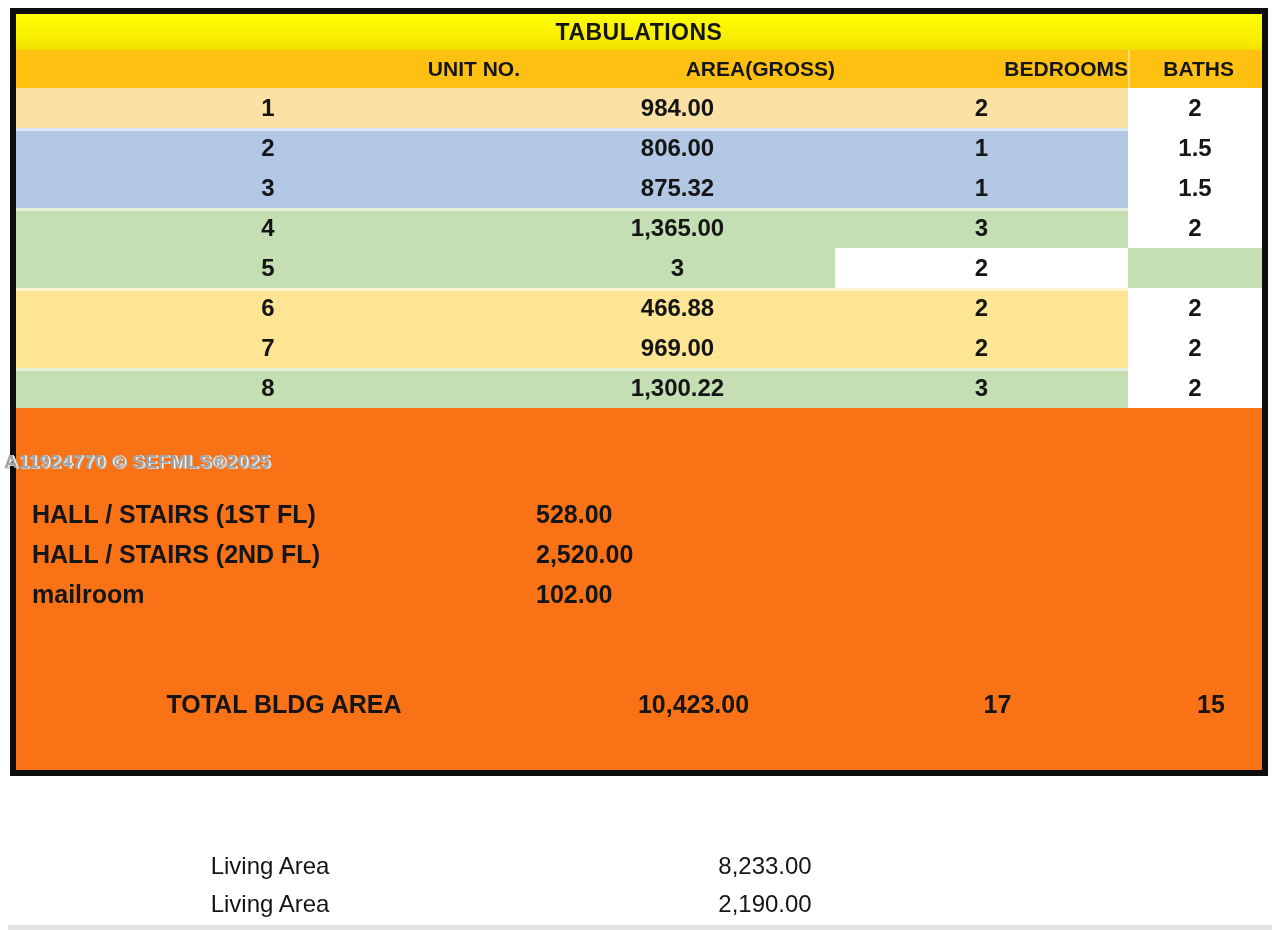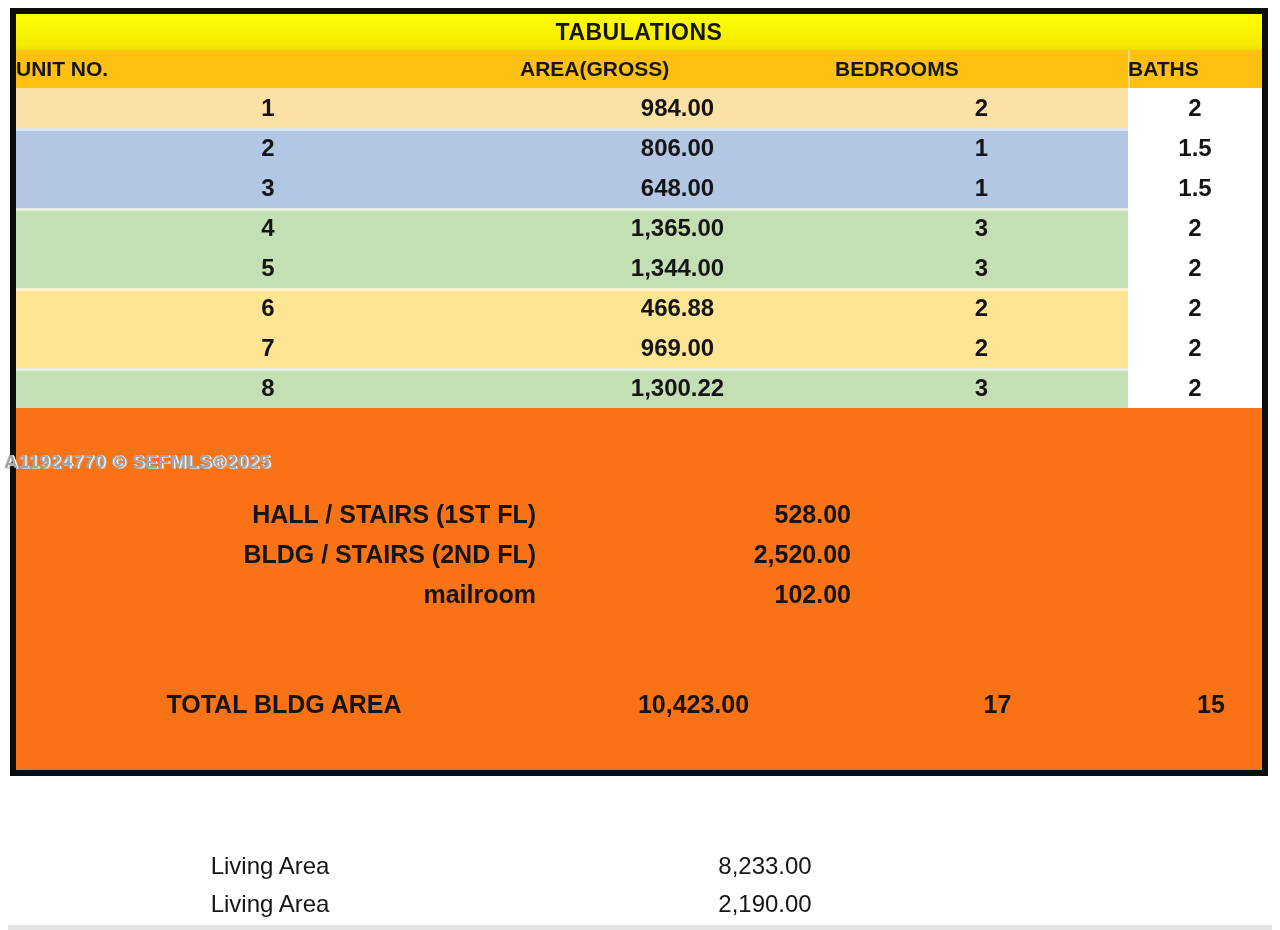--- a/index.html
+++ b/index.html
@@ -21,32 +21,32 @@
   .grid-row {
     display:grid;
     grid-template-columns:504px 315px 293px 134px;
     width:1246px;
   }
 
   .header-band {
     height:38px; background:#fec011;
     font-size:21px; font-weight:bold;
   }
-  .header-band .cell { line-height:38px; text-align:left; }
-  .header-band .cell.baths-col { box-shadow:inset 2px 0 0 rgba(255,255,255,0.45); padding-right:46px; }
+  .header-band .cell { line-height:38px; text-align:right; }
+  .header-band .cell.baths-col { box-shadow:inset 2px 0 0 rgba(255,255,255,0.45); padding-right:28px; }
 
   .data-row { height:40px; font-size:24px; font-weight:600; }
   .data-row .cell { line-height:40px; text-align:center; background:inherit; }
   .data-row .cell.baths-col { background:#ffffff; }
   .data-row.sep .cell.band { box-shadow:inset 0 3px 0 rgba(255,255,255,0.55); }
 
   
   .extras-block { position:absolute; left:16px; top:480px; }
   .extras-block .grid-row { height:40px; font-size:25px; font-weight:600; }
-  .extras-block .cell { line-height:40px; text-align:right; }
+  .extras-block .cell { line-height:40px; text-align:left; }
 
   
   .total-block { position:absolute; left:16px; top:650px;margin-top:19px; }
   .total-block .grid-row { height:42px; font-size:25px; font-weight:600; }
   .total-block .cell { line-height:42px; text-align:center; }
 
   
   .watermark {
     position:absolute; left:4px; top:451px; z-index:3;
     font-size:19px; font-weight:bold; letter-spacing:0.5px;
@@ -90,35 +90,34 @@
 
   <div class="grid-row data-row sep" style="background-color: rgb(178, 199, 228);">
     <div class="cell band">2</div>
     <div class="cell band">806.00</div>
     <div class="cell band">1</div>
     <div class="cell baths-col">1.5</div>
   </div>
 
   <div class="grid-row data-row" style="background-color: rgb(178, 199, 228);">
     <div class="cell band">3</div>
-    <div class="cell band">648.00</div>
+    <div class="cell band">875.32</div>
     <div class="cell band">1</div>
     <div class="cell baths-col">1.5</div>
   </div>
 
   <div class="grid-row data-row sep" style="background-color: rgb(197, 223, 180);">
     <div class="cell band">4</div>
     <div class="cell band">1,365.00</div>
     <div class="cell band">3</div>
     <div class="cell baths-col">2</div>
   </div>
 
   <div class="grid-row data-row" style="background-color: rgb(197, 223, 180);">
     <div class="cell band">5</div>
-    <div class="cell band">1,344.00</div>
     <div class="cell band">3</div>
     <div class="cell baths-col">2</div>
   </div>
 
   <div class="grid-row data-row sep" style="background-color: rgb(253, 229, 147);">
     <div class="cell band">6</div>
     <div class="cell band">466.88</div>
     <div class="cell band">2</div>
     <div class="cell baths-col">2</div>
   </div>
@@ -138,21 +137,21 @@
   </div>
 
   <div class="extras-block">
     <div class="grid-row">
       <div class="cell">HALL / STAIRS (1ST FL)</div>
       <div class="cell">528.00</div>
       <div class="cell"></div>
       <div class="cell"></div>
     </div>
     <div class="grid-row">
-      <div class="cell">BLDG / STAIRS (2ND FL)</div>
+      <div class="cell">HALL / STAIRS (2ND FL)</div>
       <div class="cell">2,520.00</div>
       <div class="cell"></div>
       <div class="cell"></div>
     </div>
     <div class="grid-row">
       <div class="cell">mailroom</div>
       <div class="cell">102.00</div>
       <div class="cell"></div>
       <div class="cell"></div>
     </div>

